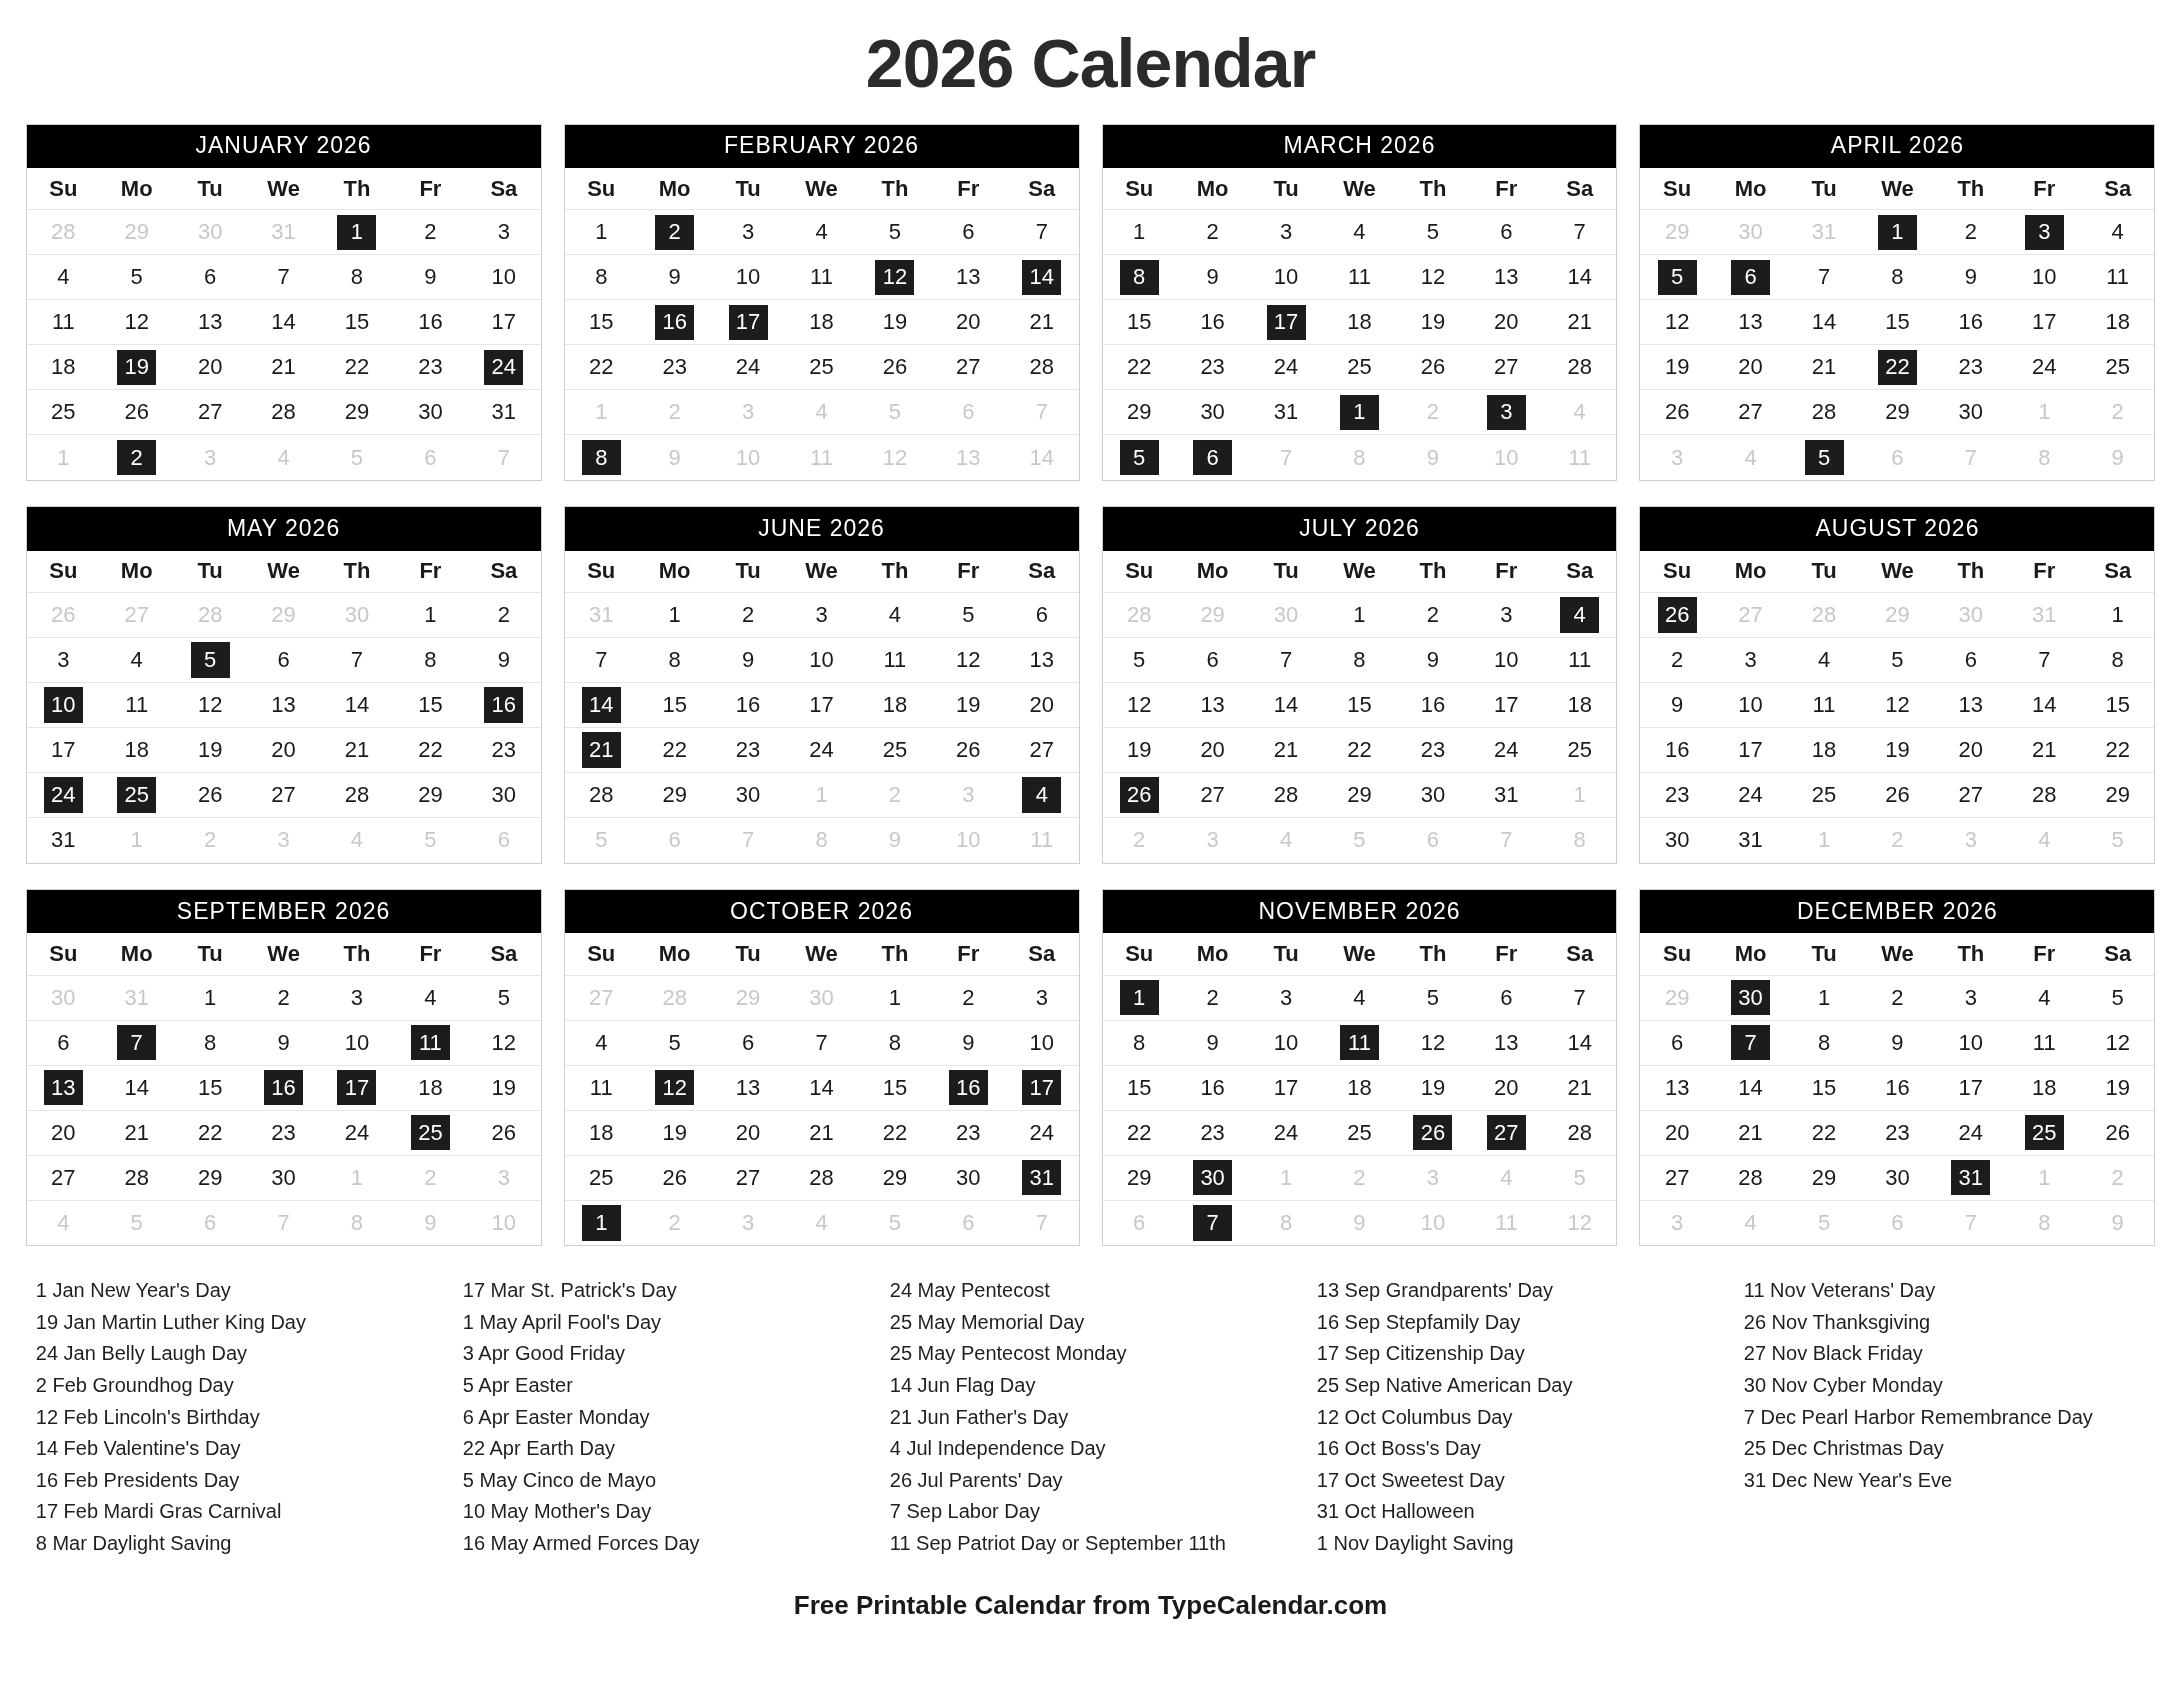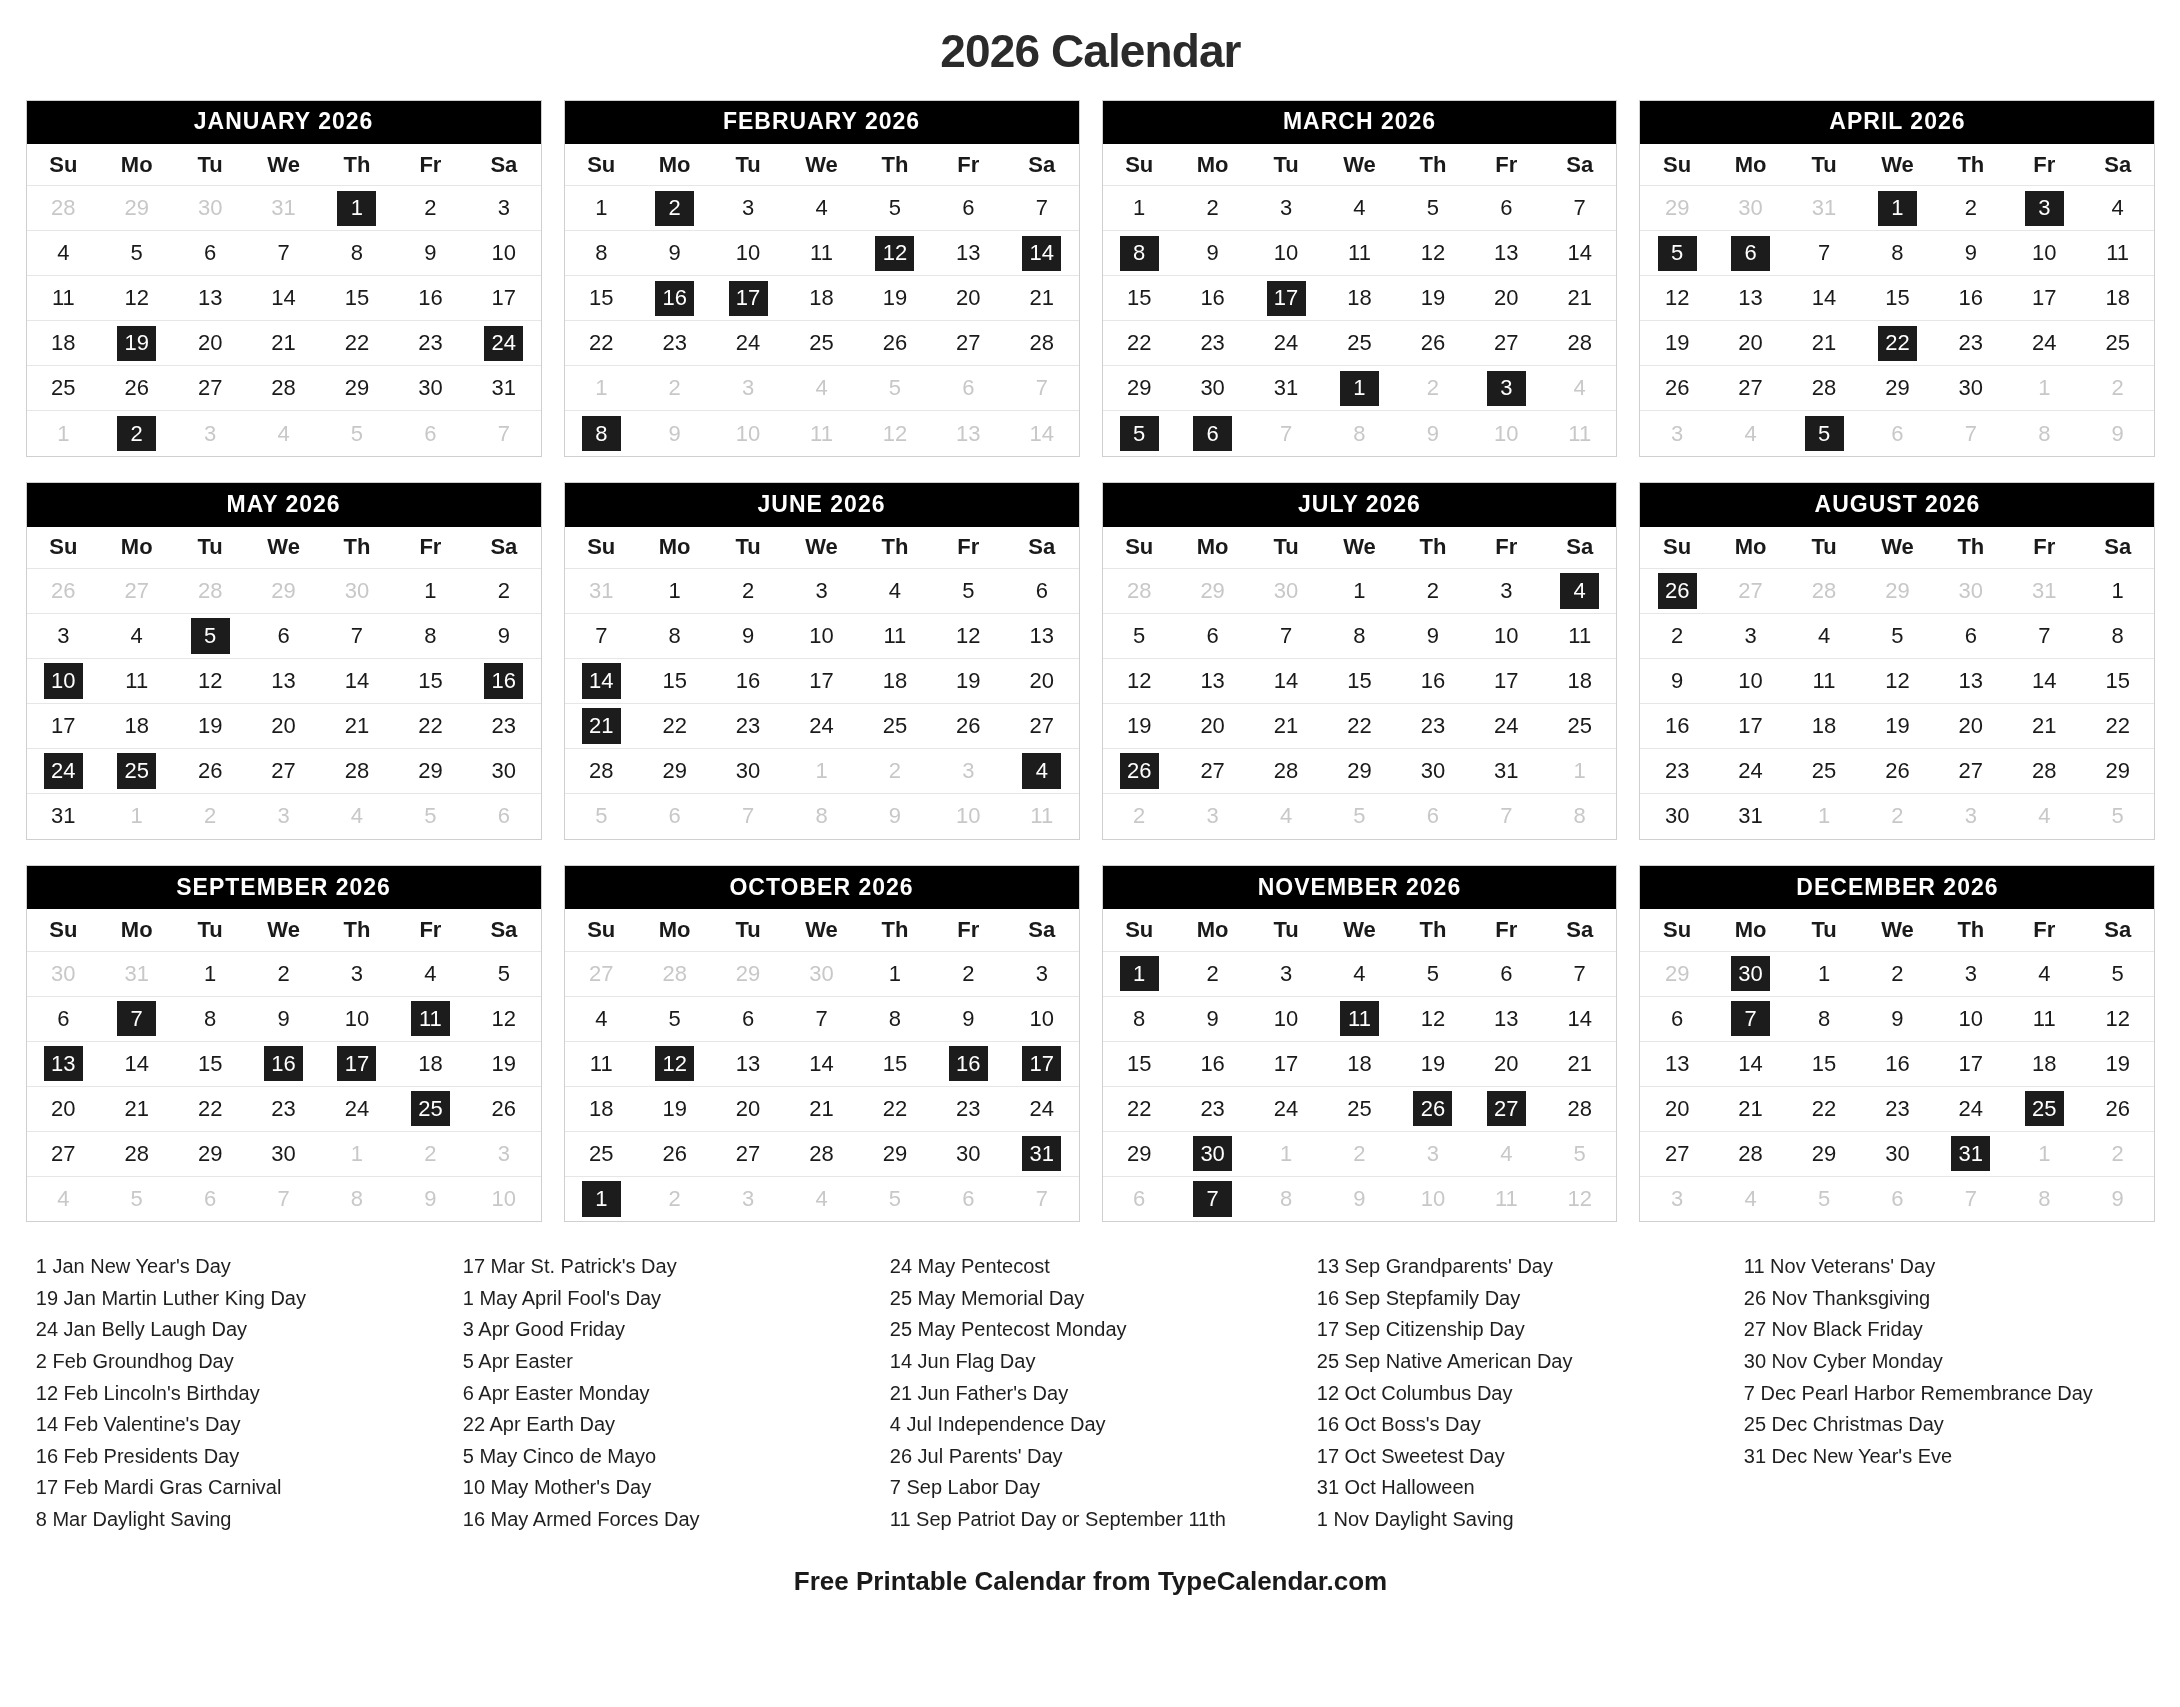--- a/index.html
+++ b/index.html
@@ -9,42 +9,42 @@
     background: #ffffff;
     font-family: "Liberation Sans", sans-serif;
     color: #222222;
   }
   .page {
     width: 2181px;
     padding: 15.3px 25.6px 17px 25.6px;
   }
   .page-title {
     text-align: center;
-    font-size: 46px;
+    font-size: 68px;
     font-weight: bold;
     letter-spacing: -0.9px;
     color: #2b2b2b;
     margin: 8.5px 0 22px 0;
   }
   .months-grid {
     display: grid;
     grid-template-columns: repeat(4, 1fr);
     column-gap: 22px;
     row-gap: 25.6px;
   }
   .month {
     border: 1.7px solid #cfcfcf;
     background: #fff;
   }
   .month-header {
     background: #000000;
     color: #ffffff;
     text-align: center;
     font-size: 23px;
-    font-weight: bold;
+    font-weight: normal;
     letter-spacing: 1px;
     padding: 7.7px 0 8.5px 0;
   }
   table.cal {
     width: 100%;
     border-collapse: collapse;
     table-layout: fixed;
   }
   table.cal th {
     font-size: 22px;

